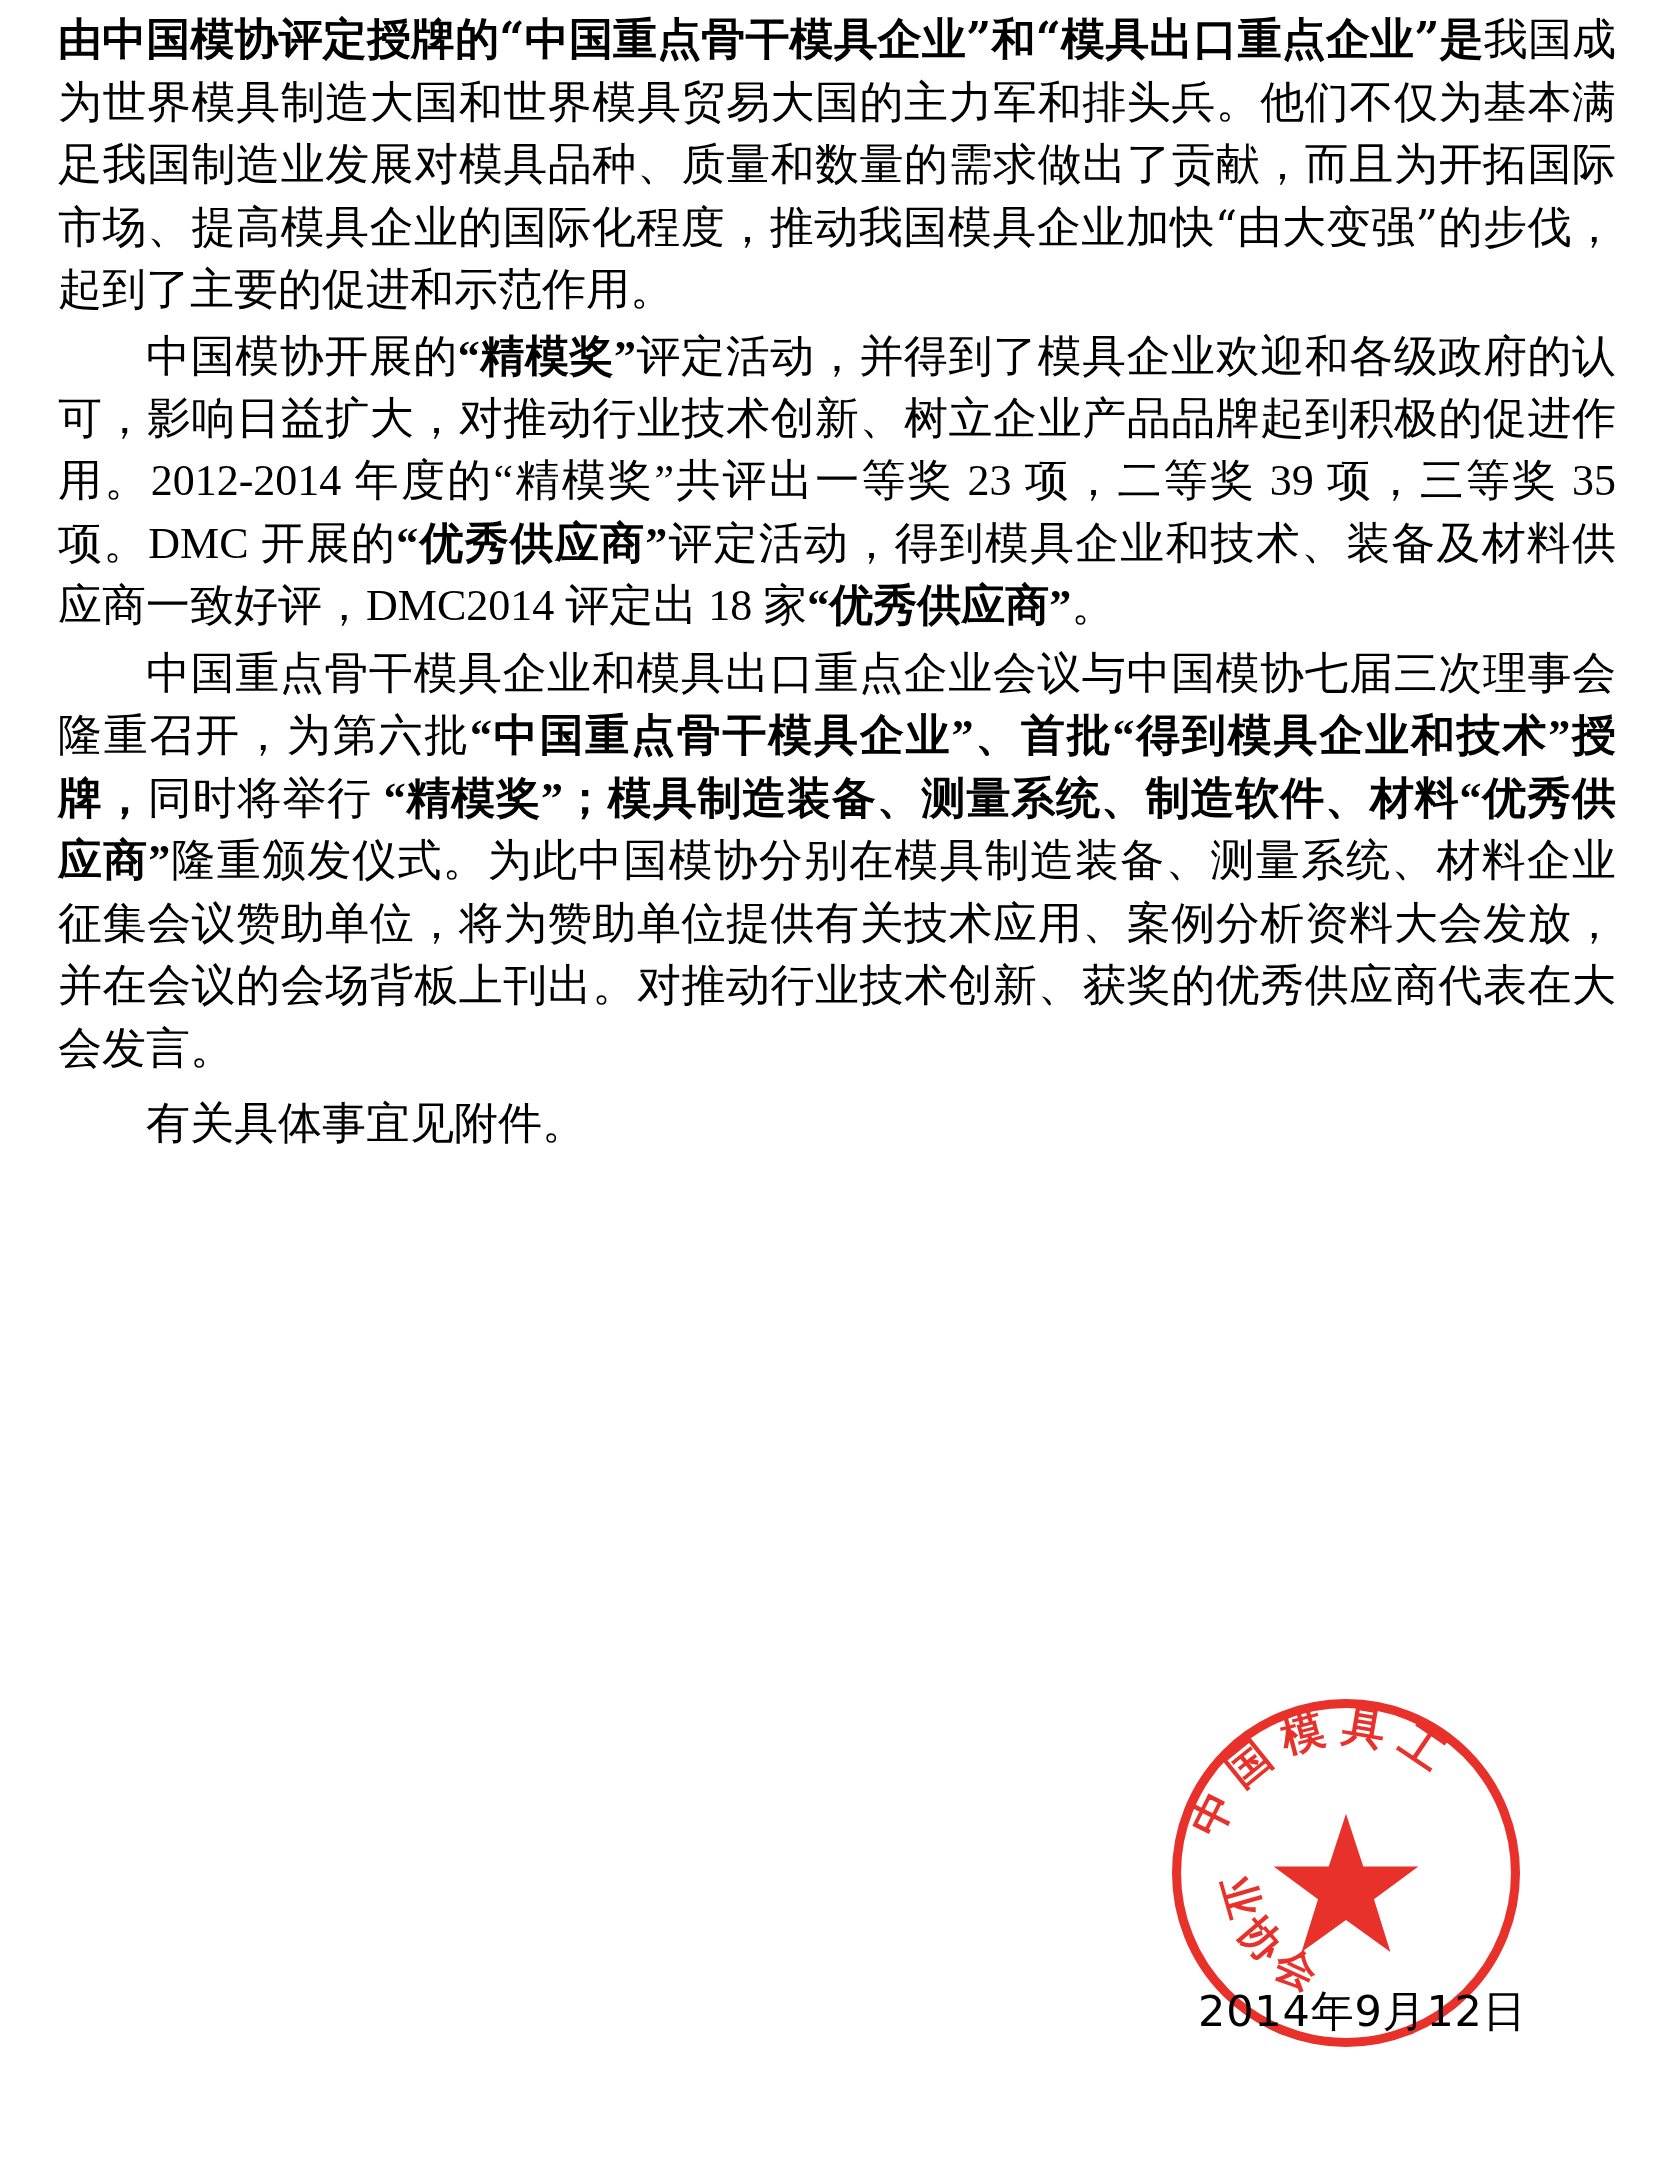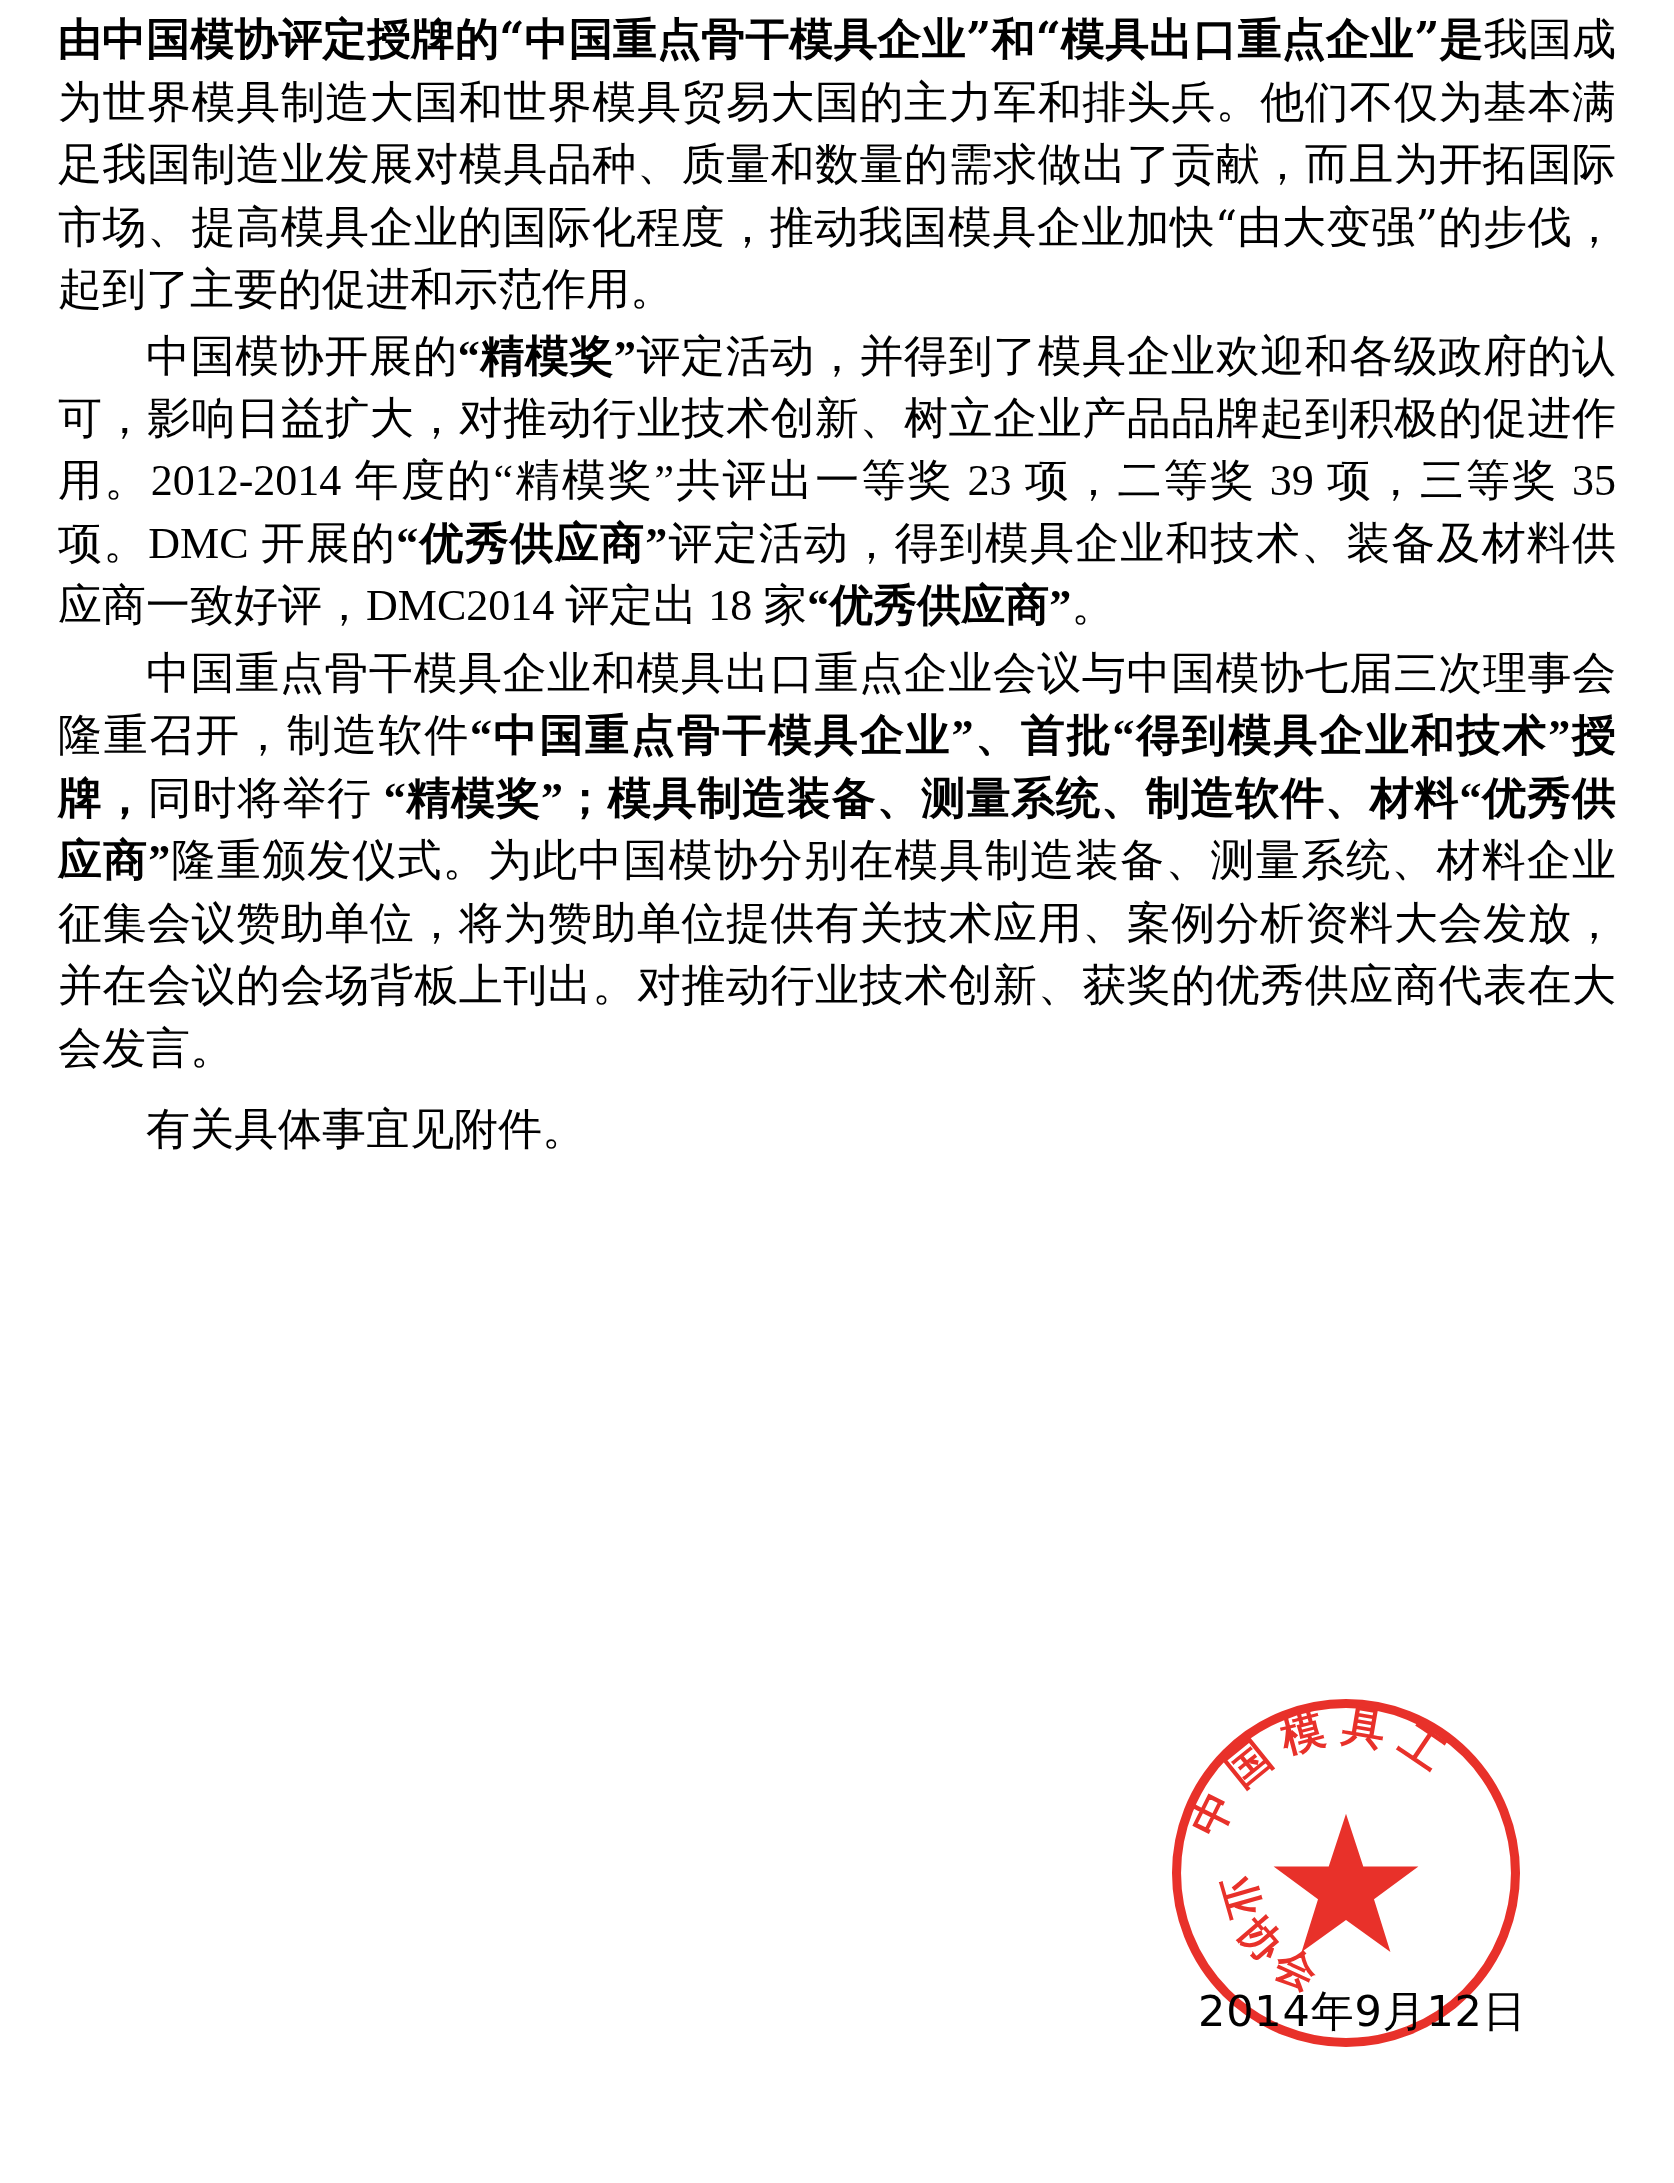--- a/index.html
+++ b/index.html
@@ -52,38 +52,38 @@
     position: absolute;
     left: 1198px;
     top: 1983px;
     font-family: "DejaVu Sans", "Liberation Sans", sans-serif;
     font-size: 43px;
     color: #000;
     white-space: nowrap;
     letter-spacing: 0.8px;
   }
   .last-para {
-    margin-top: 19px;
+    margin-top: 13px;
   }
 </style>
 </head>
 <body>
 
 <div class="page">
 
   <p class="para">
     <span class="b">由中国模协评定授牌的“中国重点骨干模具企业”和“模具出口重点企业”是</span><span>我国成为世界模具制造大国和世界模具贸易大国的主力军和排头兵。他们不仅为基本满足我国制造业发展对模具品种、质量和数量的需求做出了贡献，而且为开拓国际市场、提高模具企业的国际化程度，推动我国模具企业加快“由大变强”的步伐，起到了主要的促进和示范作用。</span>
   </p>
 
   <p class="para indent">
     <span>中国模协开展的</span><span class="b">“精模奖”</span><span>评定活动，并得到了模具企业欢迎和各级政府的认可，影响日益扩大，对推动行业技术创新、树立企业产品品牌起到积极的促进作用。2012-2014 年度的“精模奖”共评出一等奖 23 项，二等奖 39 项，三等奖 35 项。DMC 开展的</span><span class="b">“优秀供应商”</span><span>评定活动，得到模具企业和技术、装备及材料供应商一致好评，DMC2014 评定出 18 家</span><span class="b">“优秀供应商”</span><span>。</span>
   </p>
 
   <p class="para indent">
-    <span>中国重点骨干模具企业和模具出口重点企业会议与中国模协七届三次理事会隆重召开，制造软件</span><span class="b">“中国重点骨干模具企业”、首批“得到模具企业和技术”授牌，</span><span>同时将举行 </span><span class="b">“精模奖”；模具制造装备、测量系统、制造软件、材料“优秀供应商”</span><span>隆重颁发仪式。为此中国模协分别在模具制造装备、测量系统、材料企业征集会议赞助单位，将为赞助单位提供有关技术应用、案例分析资料大会发放，并在会议的会场背板上刊出。对推动行业技术创新、获奖的优秀供应商代表在大会发言。</span>
+    <span>中国重点骨干模具企业和模具出口重点企业会议与中国模协七届三次理事会隆重召开，为第六批</span><span class="b">“中国重点骨干模具企业”、首批“得到模具企业和技术”授牌，</span><span>同时将举行 </span><span class="b">“精模奖”；模具制造装备、测量系统、制造软件、材料“优秀供应商”</span><span>隆重颁发仪式。为此中国模协分别在模具制造装备、测量系统、材料企业征集会议赞助单位，将为赞助单位提供有关技术应用、案例分析资料大会发放，并在会议的会场背板上刊出。对推动行业技术创新、获奖的优秀供应商代表在大会发言。</span>
   </p>
 
   <p class="para indent last-para">
     <span>有关具体事宜见附件。</span>
   </p>
 
   <div class="stamp-wrap">
     <svg class="stamp-svg" width="362" height="362" viewBox="0 0 440 440" xmlns="http://www.w3.org/2000/svg">
       <defs>
         <path id="sealArc" d="M 60,220 A 160,160 0 1 1 380,220" fill="none"></path>

